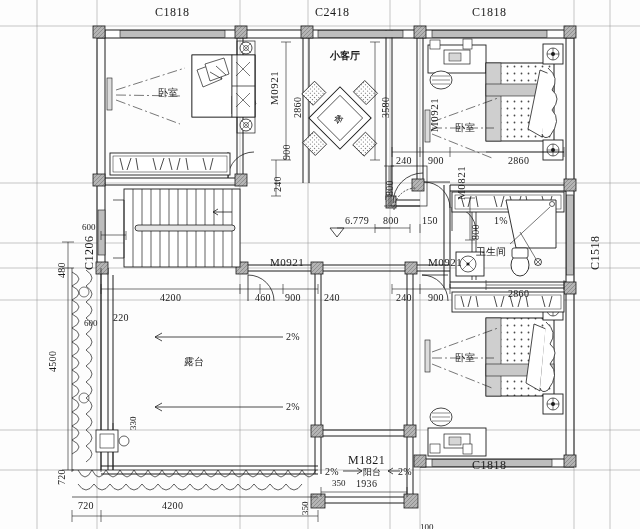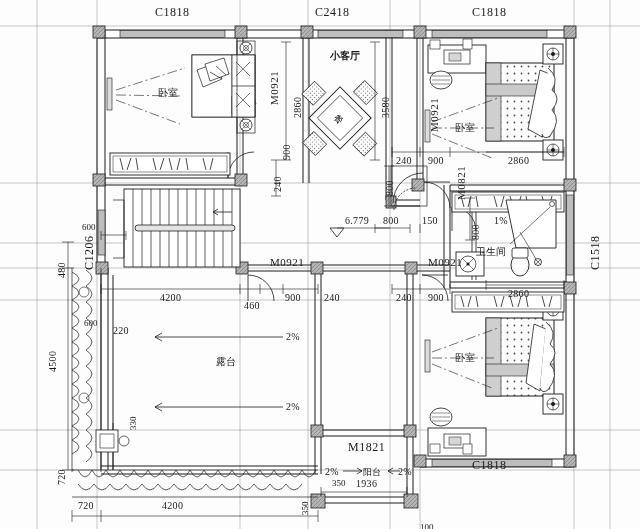--- a/index.html
+++ b/index.html
@@ -519,50 +519,50 @@
 <div class="lbl win" style="left:472px;top:5px;">C1818</div>
 <div class="lbl win vert" style="left:82px;top:270px;">C1206</div>
 <div class="lbl win vert" style="left:588px;top:270px;">C1518</div>
 <div class="lbl win" style="left:472px;top:458px;">C1818</div>
 
 <div class="lbl win vert" style="left:268px;top:105px;font-size:11px;">M0921</div>
 <div class="lbl win vert" style="left:428px;top:132px;font-size:11px;">M0921</div>
 <div class="lbl win vert" style="left:455px;top:200px;font-size:11px;">M0821</div>
 <div class="lbl win" style="left:270px;top:256px;font-size:11px;">M0921</div>
 <div class="lbl win" style="left:428px;top:256px;font-size:11px;">M0921</div>
-<div class="lbl win" style="left:348px;top:440px;font-size:12px;">M1821</div>
+<div class="lbl win" style="left:348px;top:453px;font-size:12px;">M1821</div>
 
 <div class="lbl room" style="left:158px;top:86px;">卧室</div>
 <div class="lbl room" style="left:330px;top:49px;font-weight:bold;">小客厅</div>
 <div class="lbl room" style="left:455px;top:121px;">卧室</div>
 <div class="lbl room" style="left:476px;top:245px;">卫生间</div>
 <div class="lbl room" style="left:455px;top:351px;">卧室</div>
-<div class="lbl room" style="left:184px;top:355px;margin-left:32px;">露台</div>
+<div class="lbl room" style="left:184px;top:355px;">露台</div>
 <div class="lbl room" style="left:363px;top:466px;font-size:9px;">阳台</div>
 
 <div class="lbl dim vert" style="left:292px;top:118px;">2860</div>
 <div class="lbl dim vert" style="left:380px;top:118px;">3580</div>
 <div class="lbl dim vert" style="left:281px;top:160px;">900</div>
 <div class="lbl dim vert" style="left:272px;top:192px;">240</div>
 <div class="lbl dim vert" style="left:384px;top:196px;">800</div>
 <div class="lbl dim" style="left:396px;top:155px;">240</div>
 <div class="lbl dim" style="left:428px;top:155px;">900</div>
 <div class="lbl dim" style="left:508px;top:155px;">2860</div>
 <div class="lbl dim" style="left:345px;top:215px;">6.779</div>
 <div class="lbl dim" style="left:383px;top:215px;">800</div>
 <div class="lbl dim" style="left:422px;top:215px;">150</div>
 <div class="lbl dim vert" style="left:470px;top:240px;">800</div>
 <div class="lbl dim" style="left:494px;top:215px;">1%</div>
 <div class="lbl dimsm" style="left:82px;top:222px;">600</div>
 <div class="lbl dim vert" style="left:56px;top:278px;">480</div>
 <div class="lbl dimsm" style="left:84px;top:318px;">600</div>
-<div class="lbl dim" style="left:113px;top:325px;">220</div>
+<div class="lbl dim" style="left:113px;top:312px;">220</div>
 <div class="lbl dim vert" style="left:47px;top:372px;">4500</div>
 <div class="lbl dim" style="left:160px;top:292px;">4200</div>
-<div class="lbl dim" style="left:244px;top:292px;margin-top:8px;">460</div>
+<div class="lbl dim" style="left:255px;top:292px;">460</div>
 <div class="lbl dim" style="left:285px;top:292px;">900</div>
 <div class="lbl dim" style="left:324px;top:292px;">240</div>
 <div class="lbl dim" style="left:396px;top:292px;">240</div>
 <div class="lbl dim" style="left:428px;top:292px;">900</div>
 <div class="lbl dim" style="left:508px;top:288px;">2860</div>
 <div class="lbl dim" style="left:286px;top:331px;">2%</div>
 <div class="lbl dim" style="left:286px;top:401px;">2%</div>
 <div class="lbl dimsm vert" style="left:128px;top:430px;">330</div>
 <div class="lbl dim vert" style="left:56px;top:485px;">720</div>
 <div class="lbl dim" style="left:78px;top:500px;">720</div>

